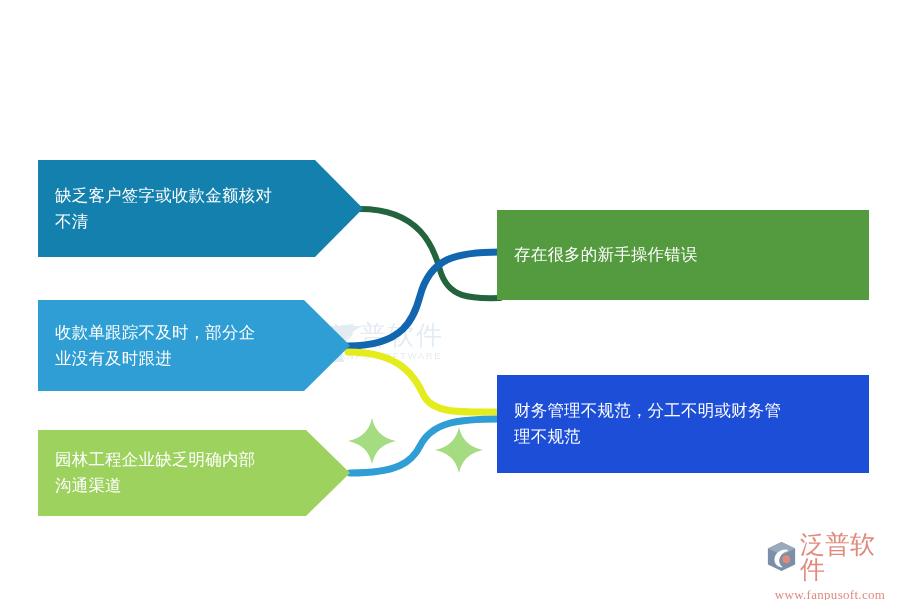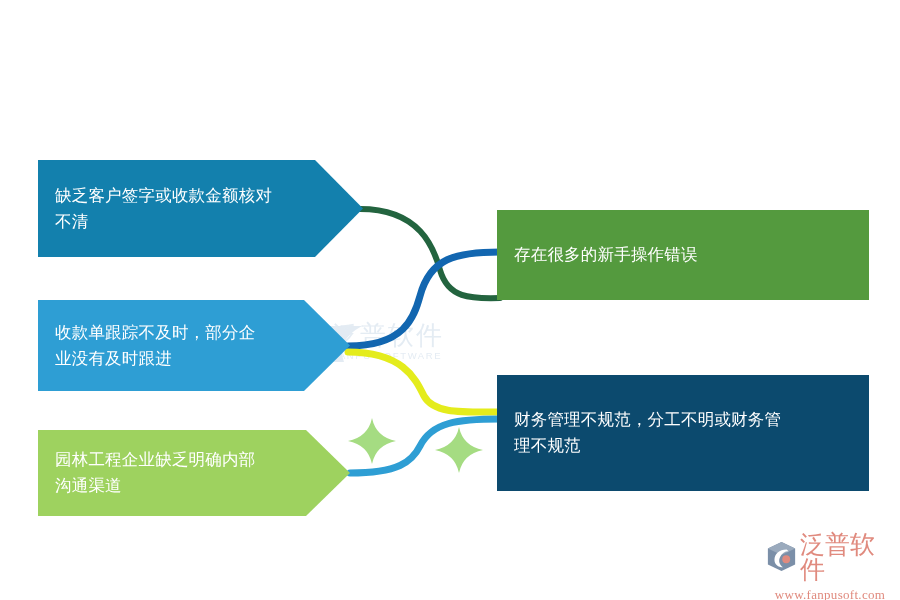--- a/index.html
+++ b/index.html
@@ -171,21 +171,21 @@
         <path d="M 0 0 L 266 0 L 312 45.5 L 266 91 L 0 91 Z" fill="#2e9ed4"></path>
       </svg>
       <div class="arrow-text">收款单跟踪不及时，部分企
 业没有及时跟进</div>
     </div>
 
     <div class="rect-box" style="left:497px; top:210px; width:372px; height:90px; background:#549a3e;">
       <div class="rect-text">存在很多的新手操作错误</div>
     </div>
 
-    <div class="rect-box" style="left:497px; top:375px; width:372px; height:116px; background:#0c4a6e;">
+    <div class="rect-box" style="left:497px; top:375px; width:372px; height:98px; background:#1d4ed8;">
       <div class="rect-text">财务管理不规范，分工不明或财务管
 理不规范</div>
     </div>
 
   </div>
 
   <div id="logo">
     <div class="logo-row">
       <svg width="33" height="33" viewBox="0 0 33 33">
         <path d="M 16.5 1 L 31 8 L 31 25 L 16.5 32 L 2 25 L 2 8 Z" fill="#7b8fa8"></path>

